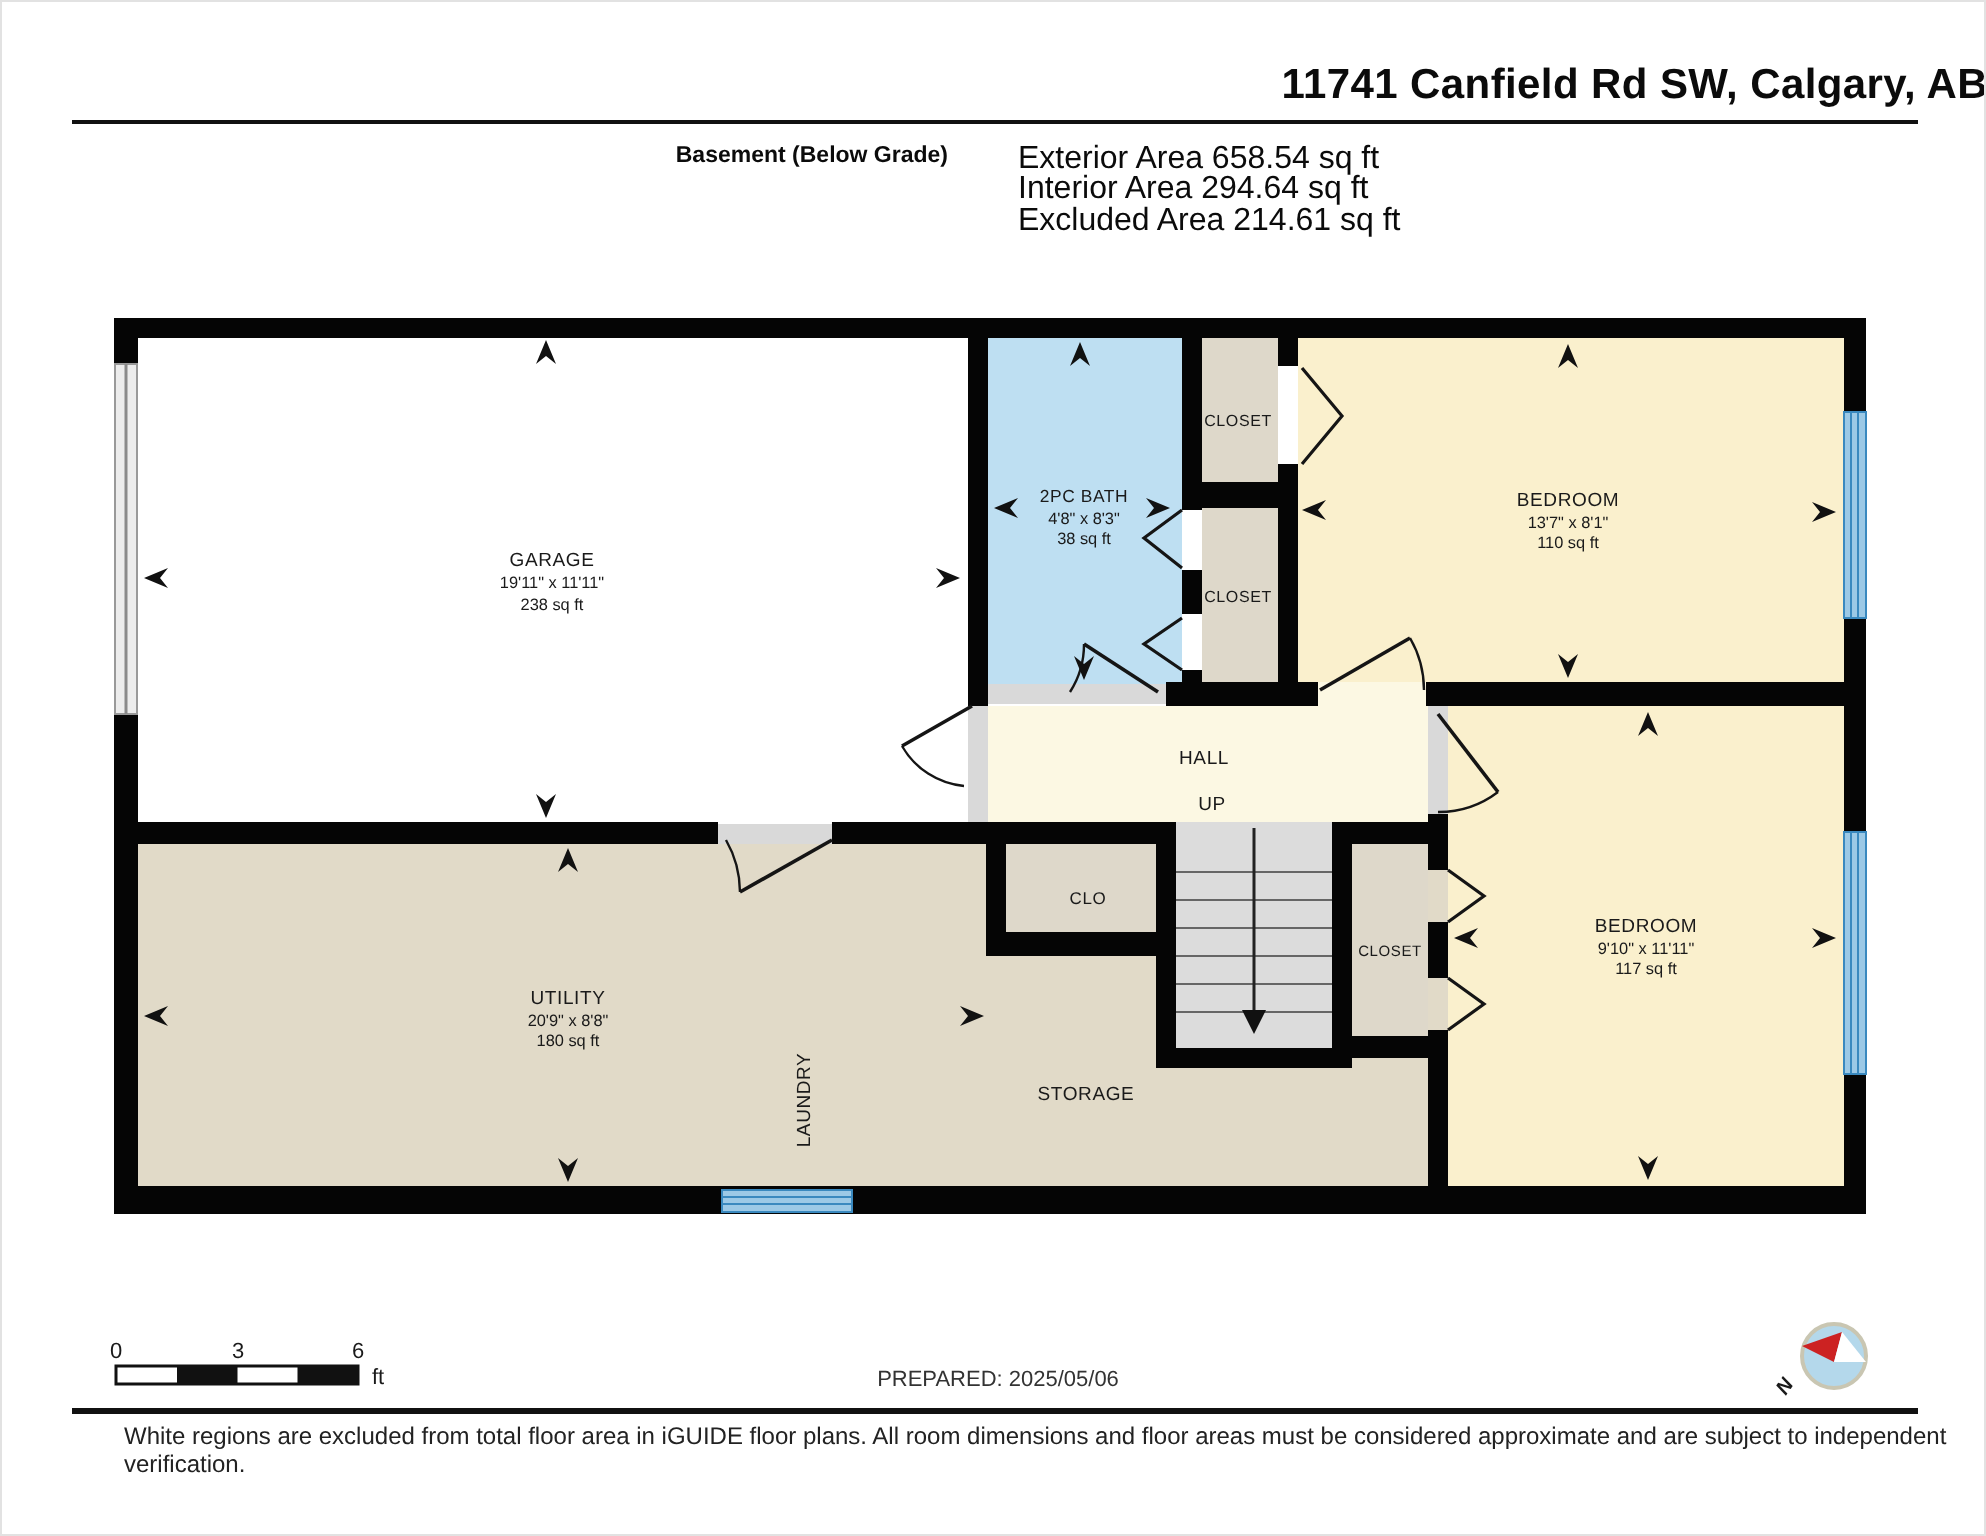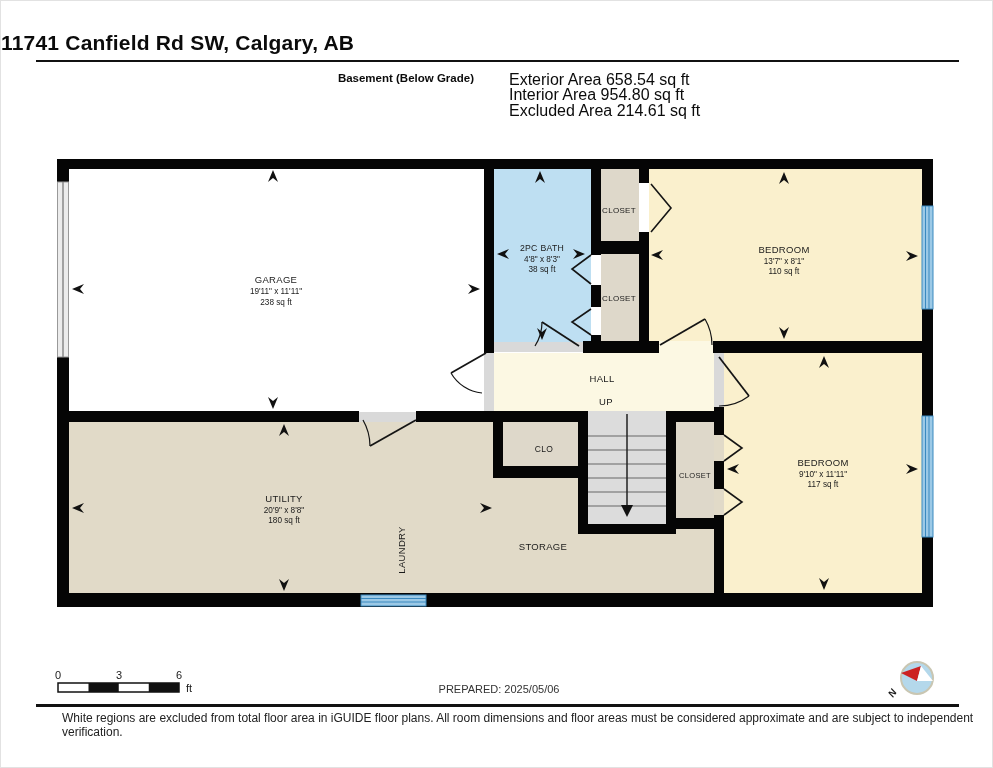--- a/index.html
+++ b/index.html
@@ -3,21 +3,21 @@
 <meta charset="utf-8">
 <style>
   html,body{margin:0;padding:0;}
   body{
     width:993px;height:768px;position:relative;background:#ffffff;
     font-family:"Liberation Sans", sans-serif;color:#111;overflow:hidden;
     border:1px solid #e2e2e2;box-sizing:border-box;
   }
   .abs{position:absolute;}
   .title{
-    top:30px;left:0;width:993px;text-align:left;
+    top:30px;left:0;width:993px;text-align:right;
     font-size:21px;font-weight:bold;letter-spacing:.2px;color:#0b0b0b;
   }
   .rule{background:#111;height:2px;left:35px;width:923px;}
   .floor-label{
     top:71px;left:0;width:473px;text-align:right;
     font-size:11.5px;font-weight:bold;color:#0b0b0b;
   }
   .area-lines{top:71px;left:508px;font-size:16px;line-height:15.3px;color:#0b0b0b;}
   .footer-text{top:710px;left:61px;font-size:12px;color:#222;}
   svg text{fill:#1a1a1a;}
@@ -30,21 +30,21 @@
   .ntxt{font-size:10px;font-style:italic;font-weight:bold;}
 </style>
 </head>
 <body>
 
 <div class="abs title">11741 Canfield Rd SW, Calgary, AB</div>
 <div class="abs rule" style="top:59px;"></div>
 <div class="abs floor-label">Basement (Below Grade)</div>
 <div class="abs area-lines">
   <div>Exterior Area 658.54 sq ft</div>
-  <div>Interior Area 954.80 sq ft</div>
+  <div>Interior Area 294.64 sq ft</div>
   <div>Excluded Area 214.61 sq ft</div>
 </div>
 
 <svg class="abs" style="top:0;left:0;" width="993" height="768" viewBox="0 0 993 768">
 
   <g>
     <rect x="68" y="168" width="415" height="242" fill="#ffffff"></rect>
     <rect x="493" y="168" width="97" height="173" fill="#bedff2"></rect>
     <rect x="600" y="168" width="38" height="72" fill="#ded8ca"></rect>
     <rect x="600" y="253" width="38" height="87" fill="#ded8ca"></rect>

